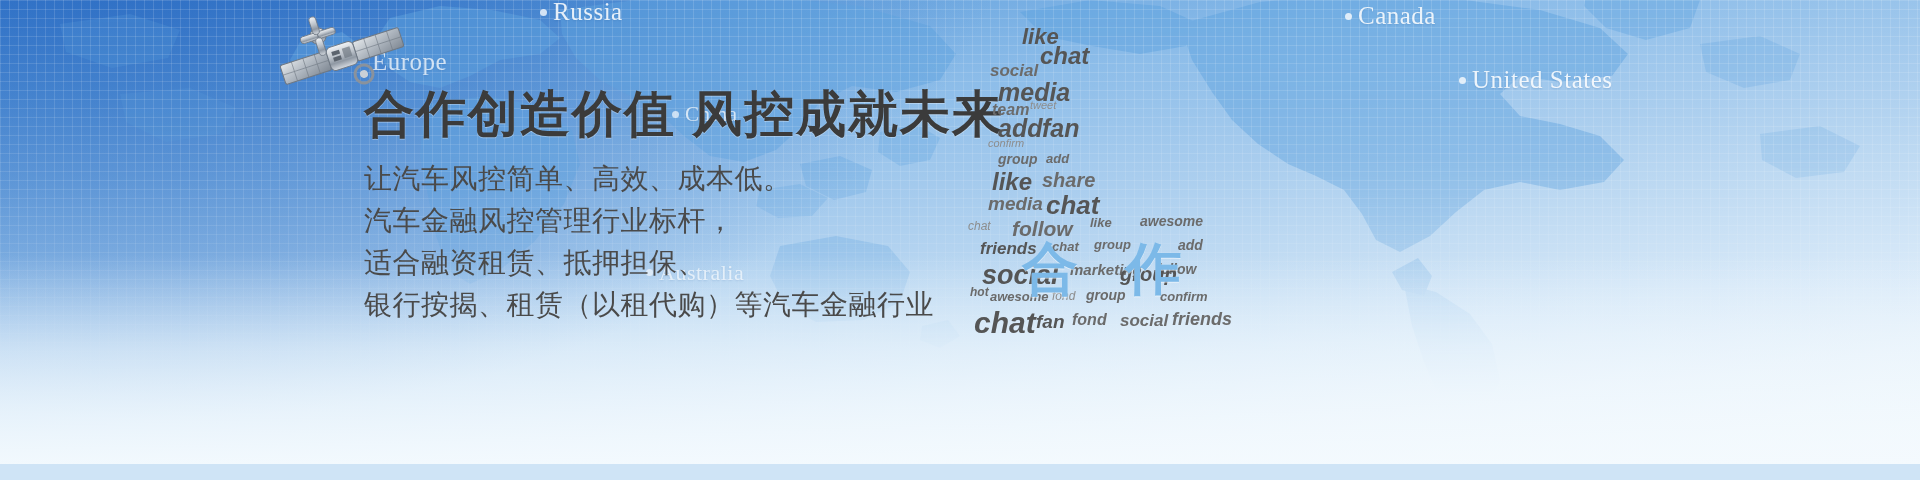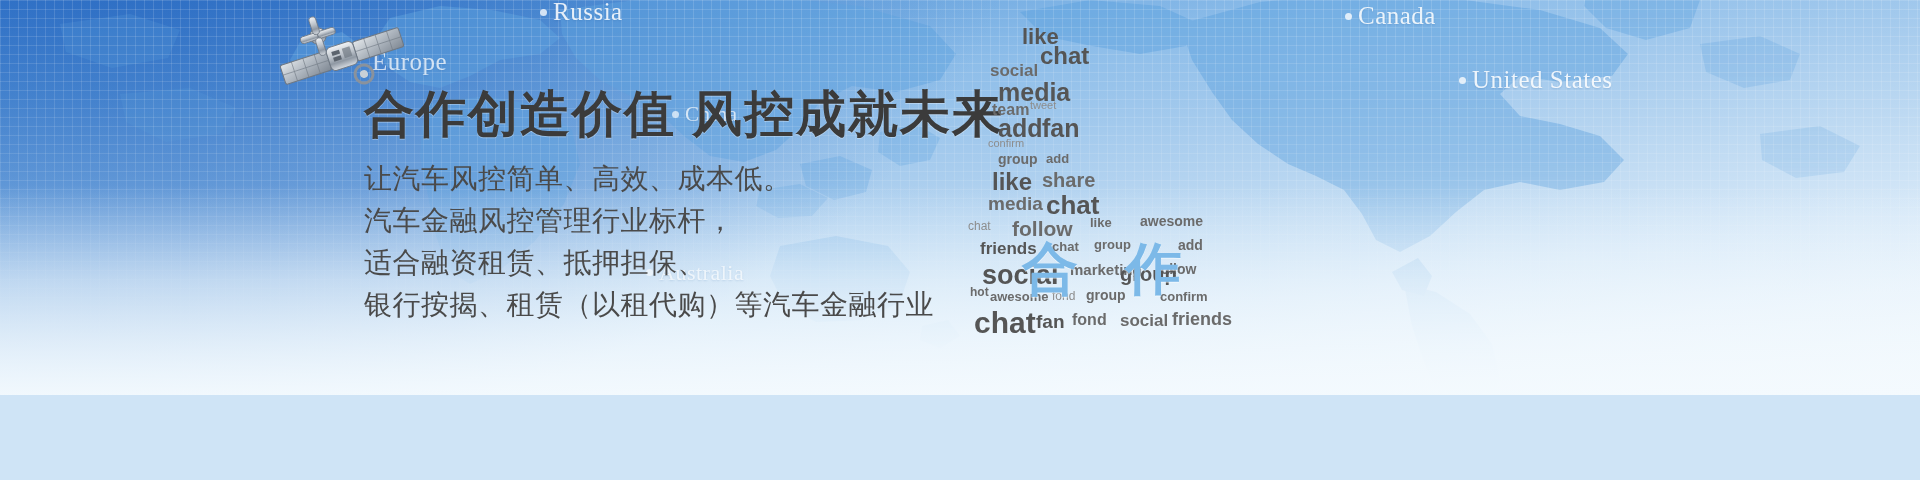--- a/index.html
+++ b/index.html
@@ -5,21 +5,21 @@
   * { margin:0; padding:0; box-sizing:border-box; }
   html, body { width:1920px; height:480px; overflow:hidden; }
   body {
     font-family: "Liberation Sans", "DejaVu Sans", sans-serif;
     background:#cfe4f6;
   }
 
   
   #banner {
     position:relative;
-    width:1920px; height:395px;
+    width:1920px; height:464px;
     overflow:hidden;
     background:
       radial-gradient(ellipse 1400px 900px at 8% -30%, rgba(36,100,190,0.95) 0%, rgba(36,100,190,0.0) 62%),
       linear-gradient(172deg, #4c8fd8 0%, #6aa6e0 14%, #8dbde9 30%, #a9cdee 46%, #c2dcf3 60%, #d6e8f8 72%, #e6f1fb 84%, #eef6fc 94%, #f2f8fd 100%);
   }
 
   
   .grid {
     position:absolute; inset:0;
     background-image:
@@ -108,20 +108,21 @@
     letter-spacing:.5px;
     white-space:nowrap;
   }
 
   
   #wordcloud {
     position:absolute;
     left:960px; top:0px;
     width:330px; height:380px;
     pointer-events:none;
+    font-style:italic;
   }
   #wordcloud .w {
     position:absolute;
     font-family:"Liberation Sans", "DejaVu Sans", sans-serif;
     font-weight:700;
     color:#6b6b6b;
     white-space:nowrap;
     line-height:1;
   }
   #wordcloud .w.lt { color:#8d8d8d; font-weight:400; }

